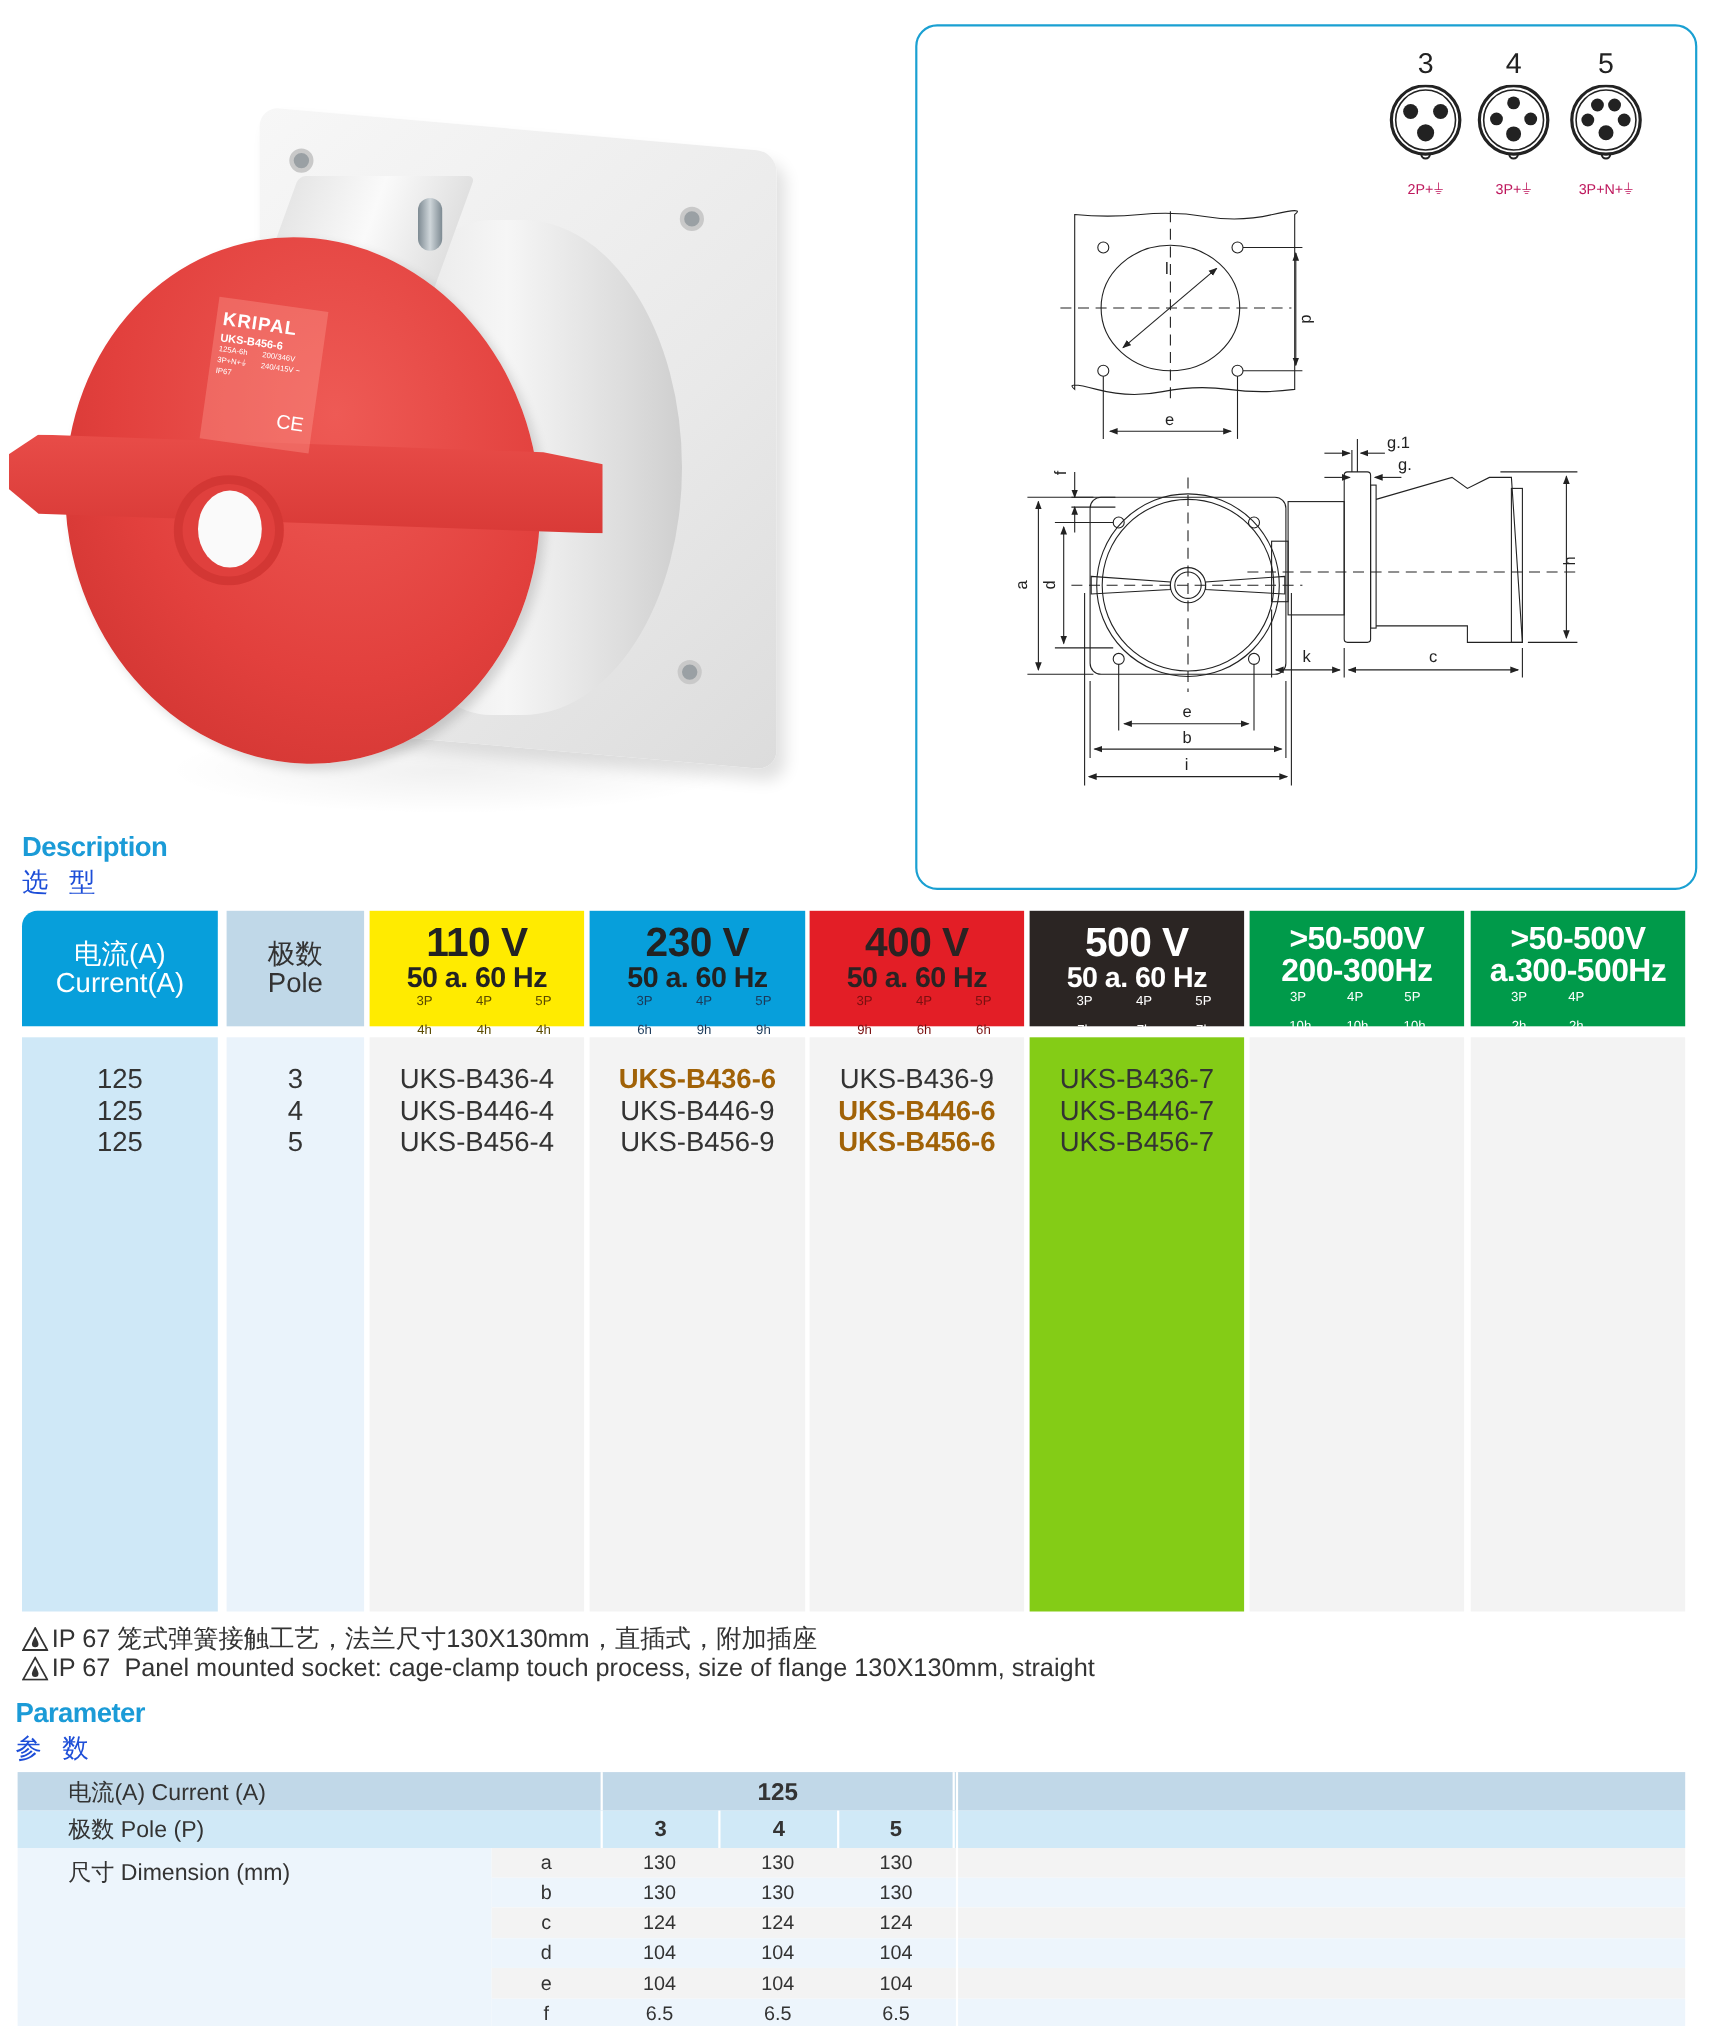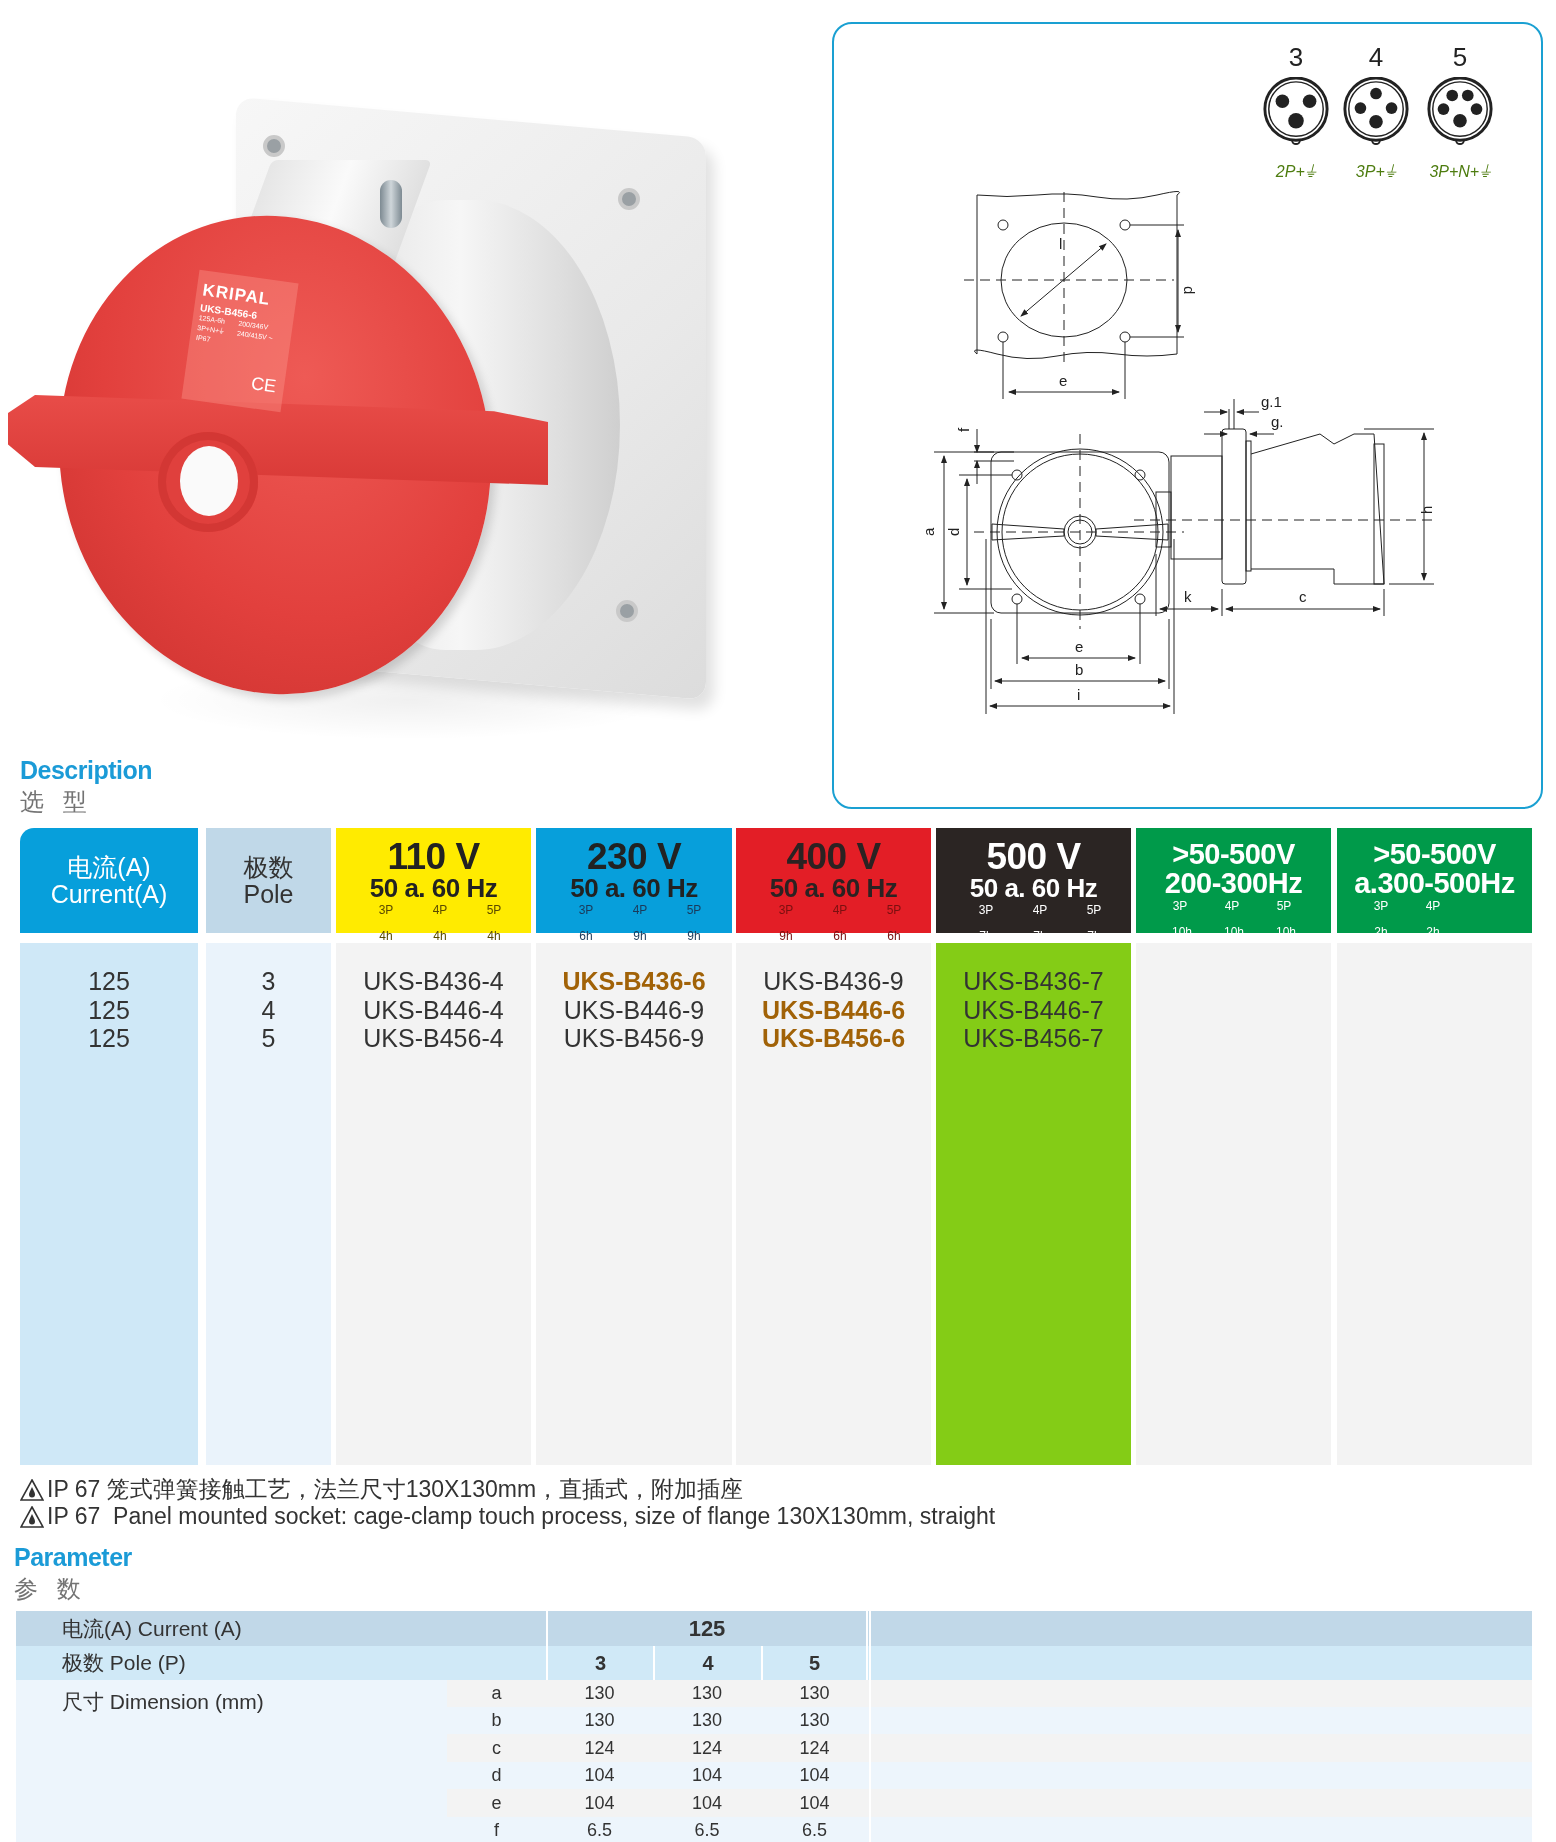--- a/index.html
+++ b/index.html
@@ -30,25 +30,25 @@
   .label-card .brand { font-size: 17px; font-weight: bold; letter-spacing: 1px; display: block; }
   .label-card .model { font-size: 10px; font-weight: bold; display: block; margin-top: 2px; }
   .label-card .small { font-size: 7px; display: block; line-height: 10px; }
   .label-card .ce { font-size: 18px; position: absolute; right: 8px; bottom: 14px; }
 
   
   #drawing-box { left: 832px; top: 22px; width: 711px; height: 787px; border: 2px solid #1aa0d2; border-radius: 20px; background: #fff; }
   .pole-fig { position: absolute; top: 18px; width: 80px; text-align: center; }
   .pole-num { font-size: 26px; color: #222; display: block; }
   .pole-face { width: 70px; height: 70px; margin: 4px auto 0; }
-  .pole-caption { font-size: 16px; color: #4d7c0f; display: block; margin-top: 12px; font-style: italic; }
+  .pole-caption { font-size: 13px; color: #be185d; display: block; margin-top: 12px; }
 
   
   .sec-en { font-size: 25px; font-weight: bold; color: #1b9bd7; letter-spacing: -0.5px; }
-  .sec-zh { font-size: 24px; color: #737373; letter-spacing: 6px; }
+  .sec-zh { font-size: 24px; color: #1d4ed8; letter-spacing: 6px; }
 
   
   .hcell { position: absolute; top: 828px; height: 105px; text-align: center; }
   .bcell { position: absolute; top: 943px; height: 522px; text-align: center; padding-top: 24px; font-size: 25px; line-height: 28.5px; color: #333; }
   .h-current { left: 20px; width: 178px; background: #079fdb; color: #fff; border-top-left-radius: 14px; padding-top: 26px; font-size: 25px; line-height: 27px; }
   .h-pole { left: 206px; width: 125px; background: #c0d8e8; color: #333; padding-top: 26px; font-size: 25px; line-height: 27px; }
   .h-volt { padding-top: 12px; }
   .h-volt .v { display: block; font-size: 37px; font-weight: bold; line-height: 34px; letter-spacing: -0.5px; }
   .h-volt .hz { display: block; font-size: 26px; font-weight: bold; line-height: 28px; letter-spacing: -0.5px; }
   .h-volt .sub { display: flex; justify-content: flex-start; padding-left: 42px; gap: 38px; font-size: 12px; line-height: 13px; margin-top: 2px; }

